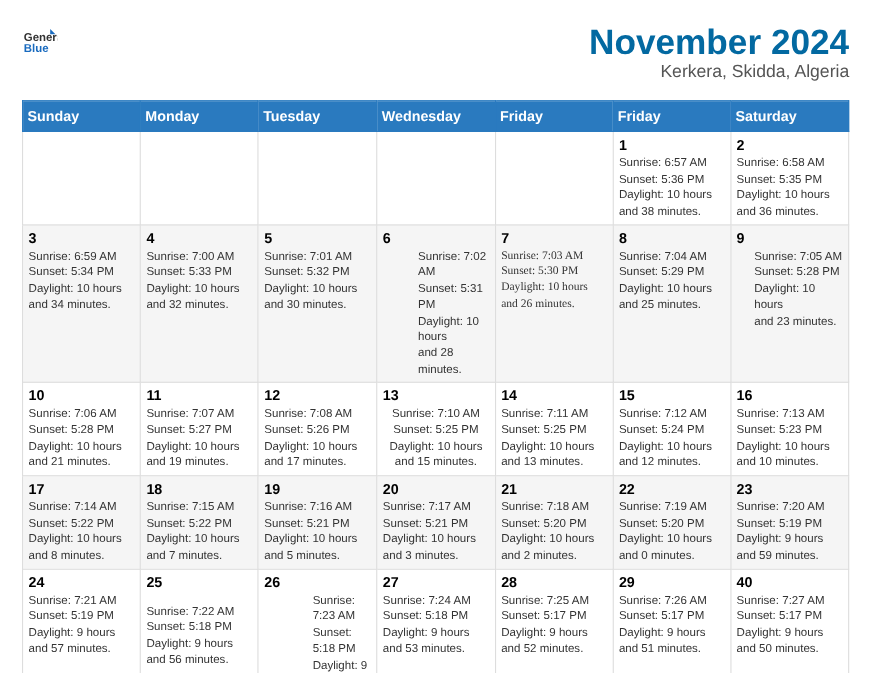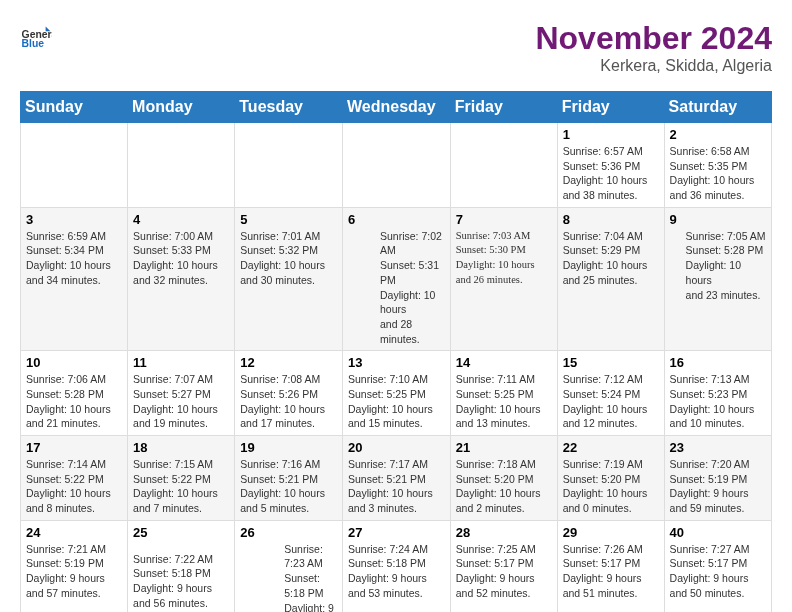--- a/index.html
+++ b/index.html
@@ -24,37 +24,37 @@
     .logo-icon {
       width: 32px;
       height: 32px;
     }
     .title-block {
       text-align: right;
     }
     .month-title {
       font-size: 32px;
       font-weight: bold;
-      color: #701a75;
+      color: #0369a1;
     }
     .location {
       font-size: 16px;
       color: #555;
     }
     .calendar {
       width: 100%;
       border-collapse: collapse;
       font-size: 11px;
     }
     .calendar th {
       background-color: #2a7abf;
       color: #fff;
       padding: 6px 4px;
       text-align: left;
-      font-size: 16px;
+      font-size: 13px;
       border: 1px solid #2a7abf;
     }
     .calendar td {
       border: 1px solid #ddd;
       vertical-align: top;
       padding: 4px 5px;
       width: 108px;
       min-height: 80px;
       background: #fff;
     }
@@ -199,21 +199,21 @@
         </td>
         <td>
           <div class="day-number">12</div>
           <div class="day-info" style="white-space: pre-line;">Sunrise: 7:08 AM
 Sunset: 5:26 PM
 Daylight: 10 hours
 and 17 minutes.</div>
         </td>
         <td>
           <div class="day-number">13</div>
-          <div class="day-info" style="white-space: pre-line;">Sunrise: 7:10 AM
+          <div class="day-info" style="white-space: pre-line; text-align: center;">Sunrise: 7:10 AM
 Sunset: 5:25 PM
 Daylight: 10 hours
 and 15 minutes.</div>
         </td>
         <td>
           <div class="day-number">14</div>
           <div class="day-info" style="white-space: pre-line;">Sunrise: 7:11 AM
 Sunset: 5:25 PM
 Daylight: 10 hours
 and 13 minutes.</div>

